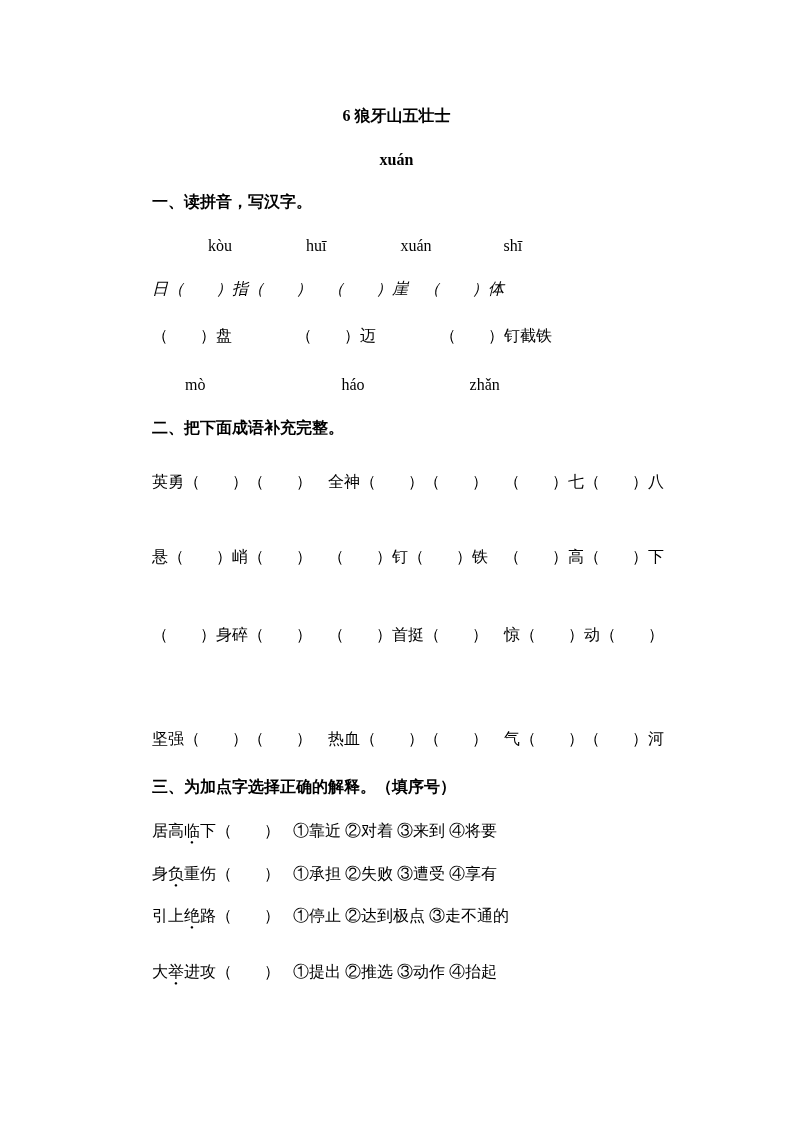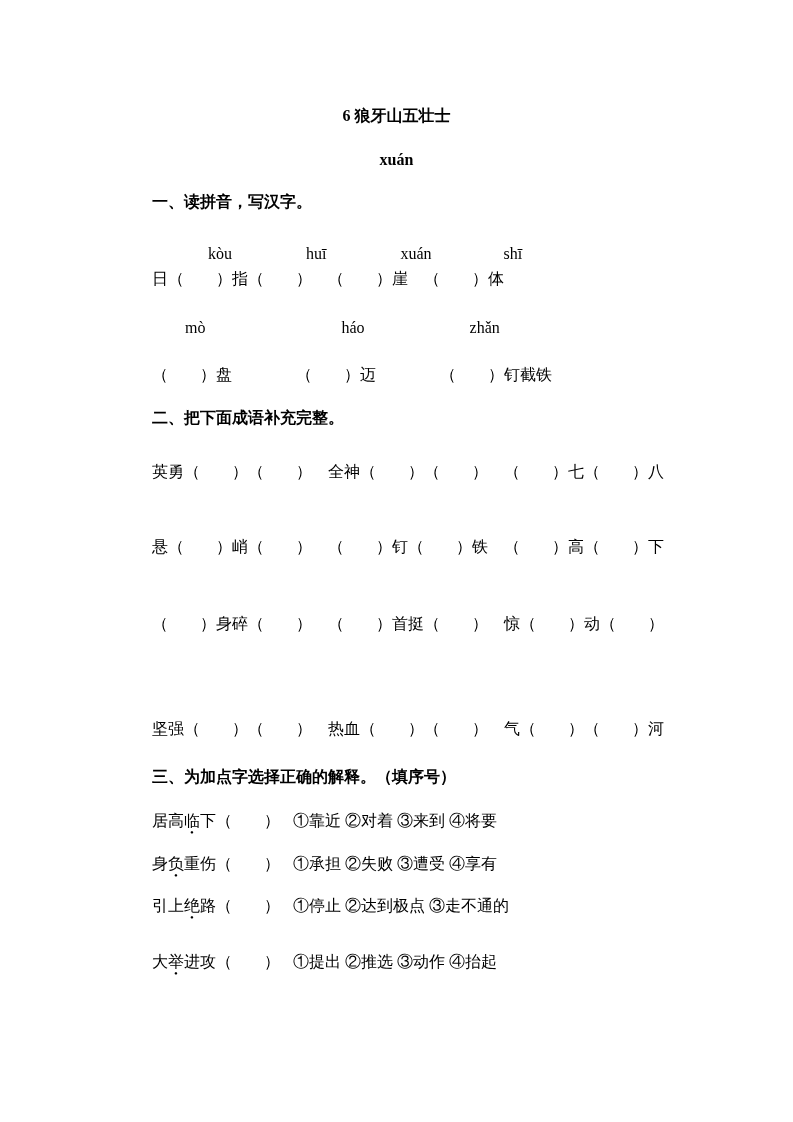--- a/index.html
+++ b/index.html
@@ -13,28 +13,28 @@
     line-height:20px;
     overflow:hidden;
     box-sizing:border-box;
     padding-top:106px;
   }
   .center{text-align:center;}
   .b{font-weight:bold;}
   .line{margin-left:152px;margin-right:40px;white-space:nowrap;}
   .subtitle{margin-top:24px;}
   .h1{margin-top:22px;}
-  .pin1{margin-top:32px;}
-  .c1{margin-top:5px;}
+  .pin1{margin-top:24px;}
+  .c1{margin-top:23px;font-style:italic;}
   .pin2{margin-top:29px;}
   .c2{margin-top:27px;}
   .h2{margin-top:23px;}
   .r1{margin-top:34px;}
   .r2{margin-top:55px;}
-  .r3{margin-top:58px;font-family:Liberation Mono, monospace;}
+  .r3{margin-top:58px;}
   .r4{margin-top:84px;}
   .h3{margin-top:28px;}
   .i1{margin-top:24px;}
   .i2{margin-top:23px;}
   .i3{margin-top:22px;}
   .i4{margin-top:36px;}
   .pinrow span{display:inline-block;}
   .g56{margin-left:56px;}
   .g74{margin-left:74px;}
   .g72{margin-left:72px;}
@@ -61,24 +61,24 @@
   <div class="center b">6 狼牙山五壮士</div>
   <div class="center b subtitle">xuán</div>
 
   <div class="line b h1">一、读拼音，写汉字。</div>
 
   <div class="line pin1 pinrow">
     <span class="g56">kòu</span><span class="g74">huī</span><span class="g74">xuán</span><span class="g72">shī</span>
   </div>
   <div class="line c1">日（　　）指（　　）　（　　）崖　（　　）体</div>
 
+  <div class="line c2">（　　）盘　　　　（　　）迈　　　　（　　）钉截铁</div>
   <div class="line pin2 pinrow">
     <span class="g33">mò</span><span class="g136">háo</span><span class="g105">zhǎn</span>
   </div>
-  <div class="line c2">（　　）盘　　　　（　　）迈　　　　（　　）钉截铁</div>
 
   <div class="line b h2">二、把下面成语补充完整。</div>
 
   <div class="line r1">英勇（　　）（　　）　全神（　　）（　　）　（　　）七（　　）八</div>
   <div class="line r2">悬（　　）峭（　　）　（　　）钉（　　）铁　（　　）高（　　）下</div>
   <div class="line r3">（　　）身碎（　　）　（　　）首挺（　　）　惊（　　）动（　　）</div>
   <div class="line r4">坚强（　　）（　　）　热血（　　）（　　）　气（　　）（　　）河</div>
 
   <div class="line b h3">三、为加点字选择正确的解释。（填序号）</div>
 

